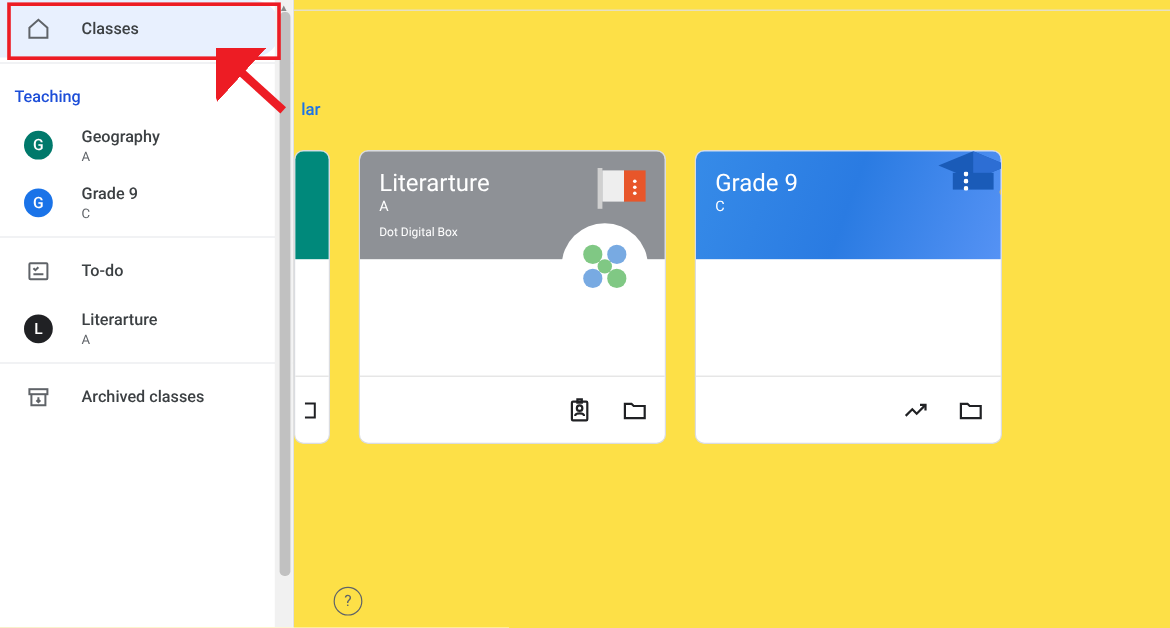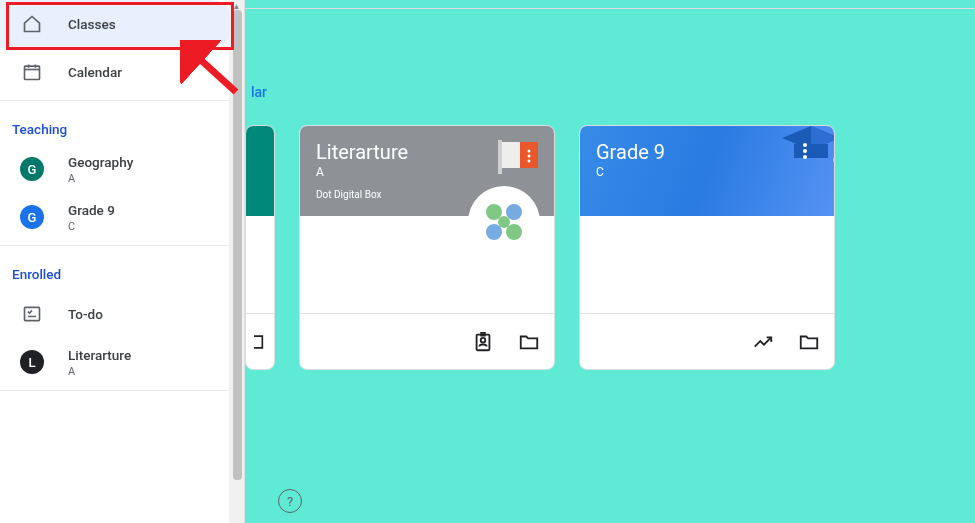--- a/index.html
+++ b/index.html
@@ -125,21 +125,21 @@
       top: 40px;
       z-index: 21;
       pointer-events: none;
     }
     .main-content {
       position: absolute;
       left: 245px;
       top: 0;
       right: 0;
       bottom: 0;
-      background: #5eead4;
+      background: #fde047;
       padding-left: 36px;
     }
     .top-border {
       position: absolute;
       top: 8px;
       left: 0;
       right: 0;
       height: 1px;
       background: #e0e0e0;
     }
@@ -310,30 +310,20 @@
 
   <div class="sidebar-item active">
     <span class="icon">
       <svg width="20" height="20" viewBox="0 0 24 24" fill="none" stroke="#5f6368" stroke-width="2">
         <path d="M3 11 L12 3 L21 11 V21 H3 Z"></path>
       </svg>
     </span>
     <span class="label">Classes</span>
   </div>
 
-  <div class="sidebar-item">
-    <span class="icon">
-      <svg width="20" height="20" viewBox="0 0 24 24" fill="none" stroke="#5f6368" stroke-width="2">
-        <rect x="3" y="5" width="18" height="16" rx="1"></rect>
-        <path d="M3 9 H21"></path>
-        <path d="M8 3 V7 M16 3 V7"></path>
-      </svg>
-    </span>
-    <span class="label">Calendar</span>
-  </div>
 
   <div class="sidebar-divider"></div>
 
   <div class="sidebar-section-title">Teaching</div>
 
 
   <div class="sidebar-item">
     <span class="icon">
       <span class="avatar-circle avatar-teal">G</span>
     </span>
@@ -348,21 +338,20 @@
       <span class="avatar-circle avatar-blue">G</span>
     </span>
     <span class="text-group">
       <span class="label">Grade 9</span>
       <span class="sublabel">C</span>
     </span>
   </div>
 
   <div class="sidebar-divider"></div>
 
-  <div class="sidebar-section-title">Enrolled</div>
 
   <div class="sidebar-item">
     <span class="icon">
       <svg width="20" height="20" viewBox="0 0 24 24" fill="none" stroke="#5f6368" stroke-width="2">
         <rect x="3" y="4" width="18" height="16" rx="1"></rect>
         <path d="M7 9 L9 11 L12 8 M7 15 H17"></path>
       </svg>
     </span>
     <span class="label">To-do</span>
   </div>
@@ -372,20 +361,30 @@
       <span class="avatar-circle avatar-black">L</span>
     </span>
     <span class="text-group">
       <span class="label">Literarture</span>
       <span class="sublabel">A</span>
     </span>
   </div>
 
   <div class="sidebar-divider"></div>
 
+  <div class="sidebar-item">
+    <span class="icon">
+      <svg width="20" height="20" viewBox="0 0 24 24" fill="none" stroke="#5f6368" stroke-width="2">
+        <rect x="3" y="4" width="18" height="5"></rect>
+        <path d="M5 9 V20 H19 V9"></path>
+        <path d="M12 12 V17 M10 15 L12 17 L14 15"></path>
+      </svg>
+    </span>
+    <span class="label">Archived classes</span>
+  </div>
 
   <div class="sidebar-scrollbar">
     <div class="sidebar-scrollbar-arrow arrow-up">▲</div>
     <div class="sidebar-scrollbar-thumb"></div>
   </div>
 </div>
 
 <div class="highlight-box"></div>
 <div class="arrow-annotation">
   <svg width="65" height="60">

